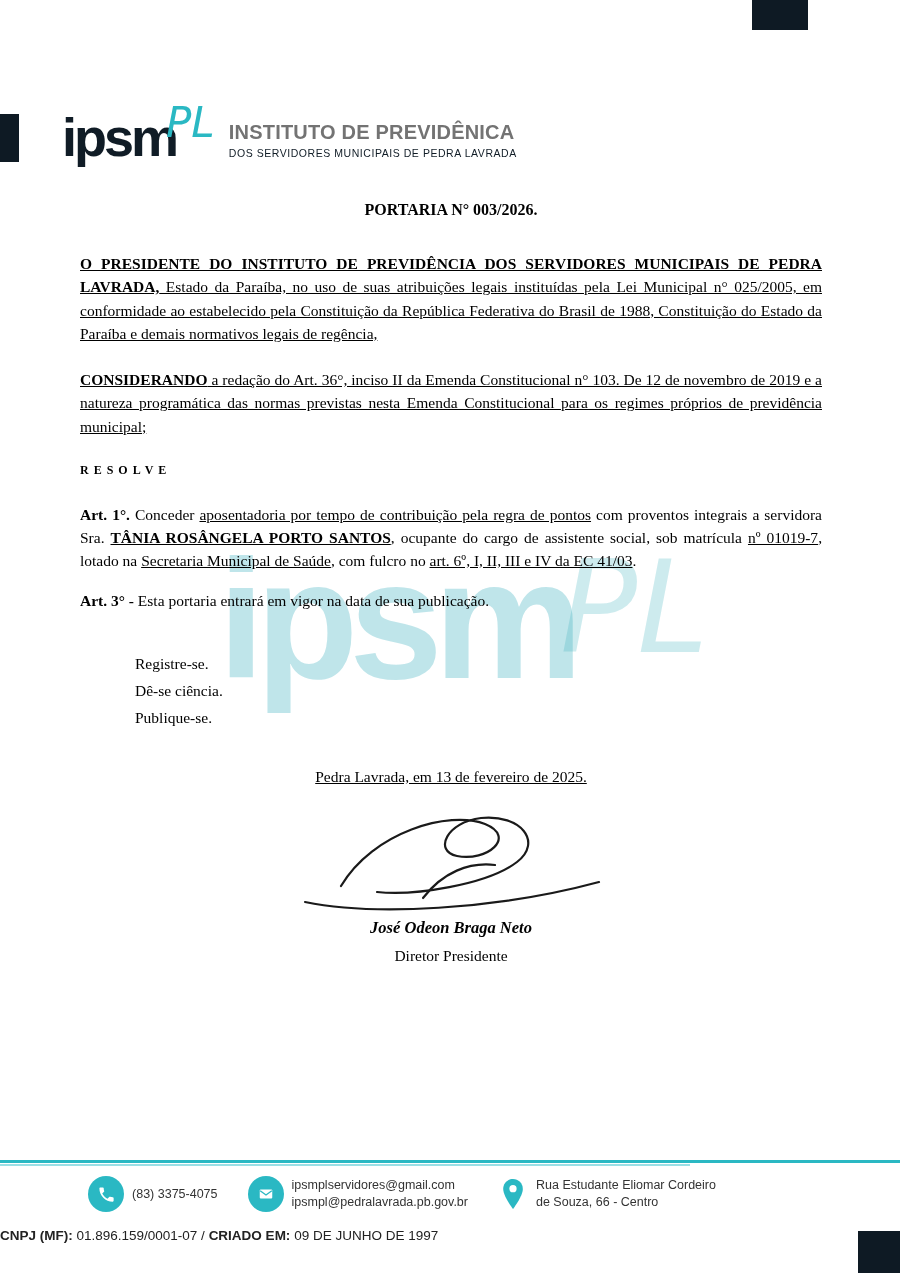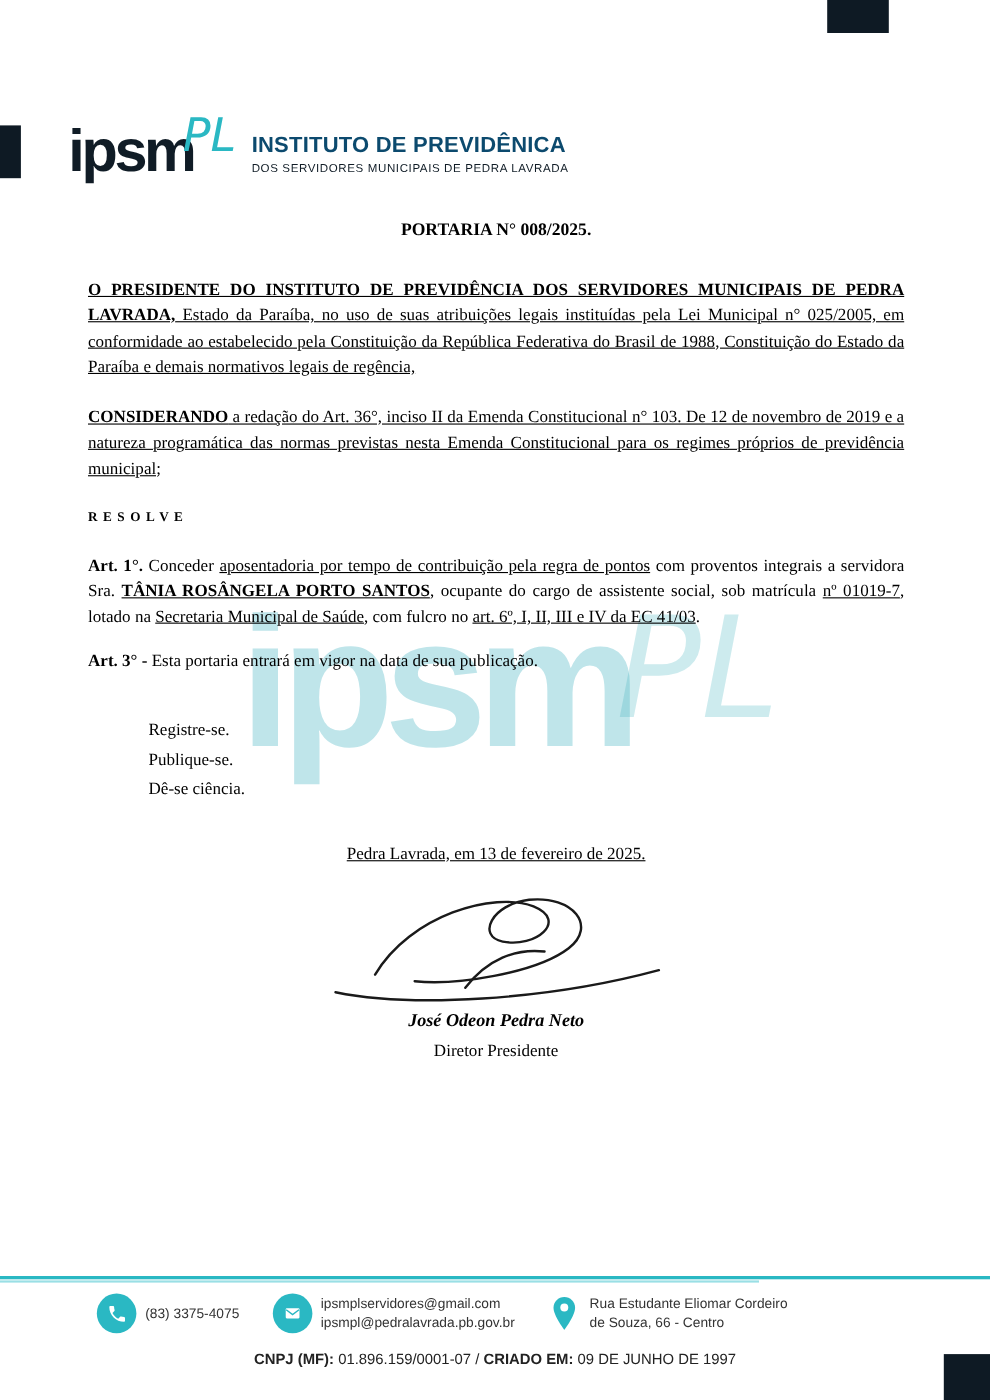--- a/index.html
+++ b/index.html
@@ -24,21 +24,21 @@
     font-family:"Liberation Sans", sans-serif;font-weight:bold;
     font-size:54px;line-height:1;letter-spacing:-3px;color:#101c26;
   }
   .logo-suffix{
     font-family:"DejaVu Sans", sans-serif;font-style:italic;font-weight:200;
     font-size:42px;line-height:1;color:#2ab8c3;margin-left:-10px;transform:translateY(-8px);
   }
   .inst-block{margin-left:14px;padding-top:6px;}
   .inst-title{
     font-family:"Liberation Sans", sans-serif;font-weight:bold;
-    font-size:20px;color:#0c4a6e;letter-spacing:0.2px;
+    font-size:20px;color:#737373;letter-spacing:0.2px;
   }
   .inst-sub{
     font-family:"Liberation Sans", sans-serif;font-size:10.5px;
     color:#101c26;letter-spacing:0.55px;margin-top:3px;
   }
 
   
   .watermark{
     position:absolute;top:536px;left:218px;z-index:0;
     pointer-events:none;white-space:nowrap;line-height:1;
@@ -78,21 +78,21 @@
     font-family:"Liberation Sans", sans-serif;font-size:12.5px;color:#333;
   }
   .contact-item{display:flex;align-items:center;gap:8px;}
   .icon-circle{
     width:36px;height:36px;border-radius:50%;background:#2ab8c3;
     display:flex;align-items:center;justify-content:center;flex:0 0 auto;
   }
   .pin-wrap{width:30px;height:36px;display:flex;align-items:center;justify-content:center;flex:0 0 auto;}
   .contact-lines{line-height:1.35;}
   .cnpj-line{
-    position:absolute;top:1228px;left:0;width:900px;text-align:center;z-index:2;
+    position:absolute;top:1228px;left:0;width:900px;text-align:left;z-index:2;
     font-family:"Liberation Sans", sans-serif;font-size:13.5px;color:#222;
   }
 </style>
 </head>
 <body>
 
 <div class="corner corner-tr"></div>
 <div class="corner corner-tl"></div>
 <div class="corner corner-br"></div>
 
@@ -106,51 +106,51 @@
     <div class="inst-sub">DOS SERVIDORES MUNICIPAIS DE PEDRA LAVRADA</div>
   </div>
 </div>
 
 <div class="watermark">
   <span class="wm-acronym">ipsm</span><span class="wm-suffix">PL</span>
 </div>
 
 <div class="doc">
 
-  <p class="doc-title">PORTARIA N° 008/2025.</p>
+  <p class="doc-title">PORTARIA N° 003/2026.</p>
 
   <p class="para"><span class="bold">O PRESIDENTE DO INSTITUTO DE PREVIDÊNCIA DOS SERVIDORES MUNICIPAIS DE PEDRA LAVRADA,</span><span> Estado da Paraíba, no uso de suas atribuições legais instituídas pela Lei Municipal n° 025/2005, em conformidade ao estabelecido pela Constituição da República Federativa do Brasil de 1988, Constituição do Estado da Paraíba e demais normativos legais de regência,</span></p>
 
   <p class="para"><span class="bold">CONSIDERANDO</span><span> a redação do Art. 36°, inciso II da Emenda Constitucional n° 103. De 12 de novembro de 2019 e a natureza programática das normas previstas nesta Emenda Constitucional para os regimes próprios de previdência municipal;</span></p>
 
 
   <p class="resolve">R E S O L V E</p>
 
   <p class="article"><span class="bold">Art. 1°.</span><span> Conceder </span><span class="ul">aposentadoria por tempo de contribuição pela regra de pontos</span><span> com proventos integrais a servidora Sra. </span><span class="bold ul">TÂNIA ROSÂNGELA PORTO SANTOS</span><span>, ocupante do cargo de assistente social, sob matrícula </span><span class="ul">nº 01019-7</span><span>, lotado na </span><span class="ul">Secretaria Municipal de Saúde</span><span>, com fulcro no </span><span class="ul">art. 6º, I, II, III e IV da EC 41/03</span><span>.</span></p>
 
 
   <p class="article"><span class="bold">Art. 3° -</span><span> Esta portaria entrará em vigor na data de sua publicação.</span></p>
 
   <div class="closing">
     <div>Registre-se.</div>
+    <div>Dê-se ciência.</div>
     <div>Publique-se.</div>
-    <div>Dê-se ciência.</div>
   </div>
 
   <p class="dateline">Pedra Lavrada, em 13 de fevereiro de 2025.</p>
 
   <div class="sig-block">
     <svg class="sig-svg" width="340" height="118" viewBox="0 0 340 118" aria-hidden="true">
       <g fill="none" stroke="#1a1a1a" stroke-width="2.2" stroke-linecap="round">
         <path d="M60 82 C 92 28, 168 6, 204 20 C 236 33, 206 58, 176 52 C 152 47, 166 18, 200 14 C 240 10, 262 38, 236 58 C 206 81, 132 92, 96 88"></path>
         <path d="M24 98 C 92 112, 214 106, 318 78"></path>
         <path d="M142 94 C 162 68, 188 58, 214 61"></path>
       </g>
     </svg>
-    <div class="signer-name">José Odeon Pedra Neto</div>
+    <div class="signer-name">José Odeon Braga Neto</div>
     <div class="signer-role">Diretor Presidente</div>
   </div>
 
 </div>
 
 <div class="footer-line"></div>
 <div class="footer-line2"></div>
 
 <div class="contact-row">
 

